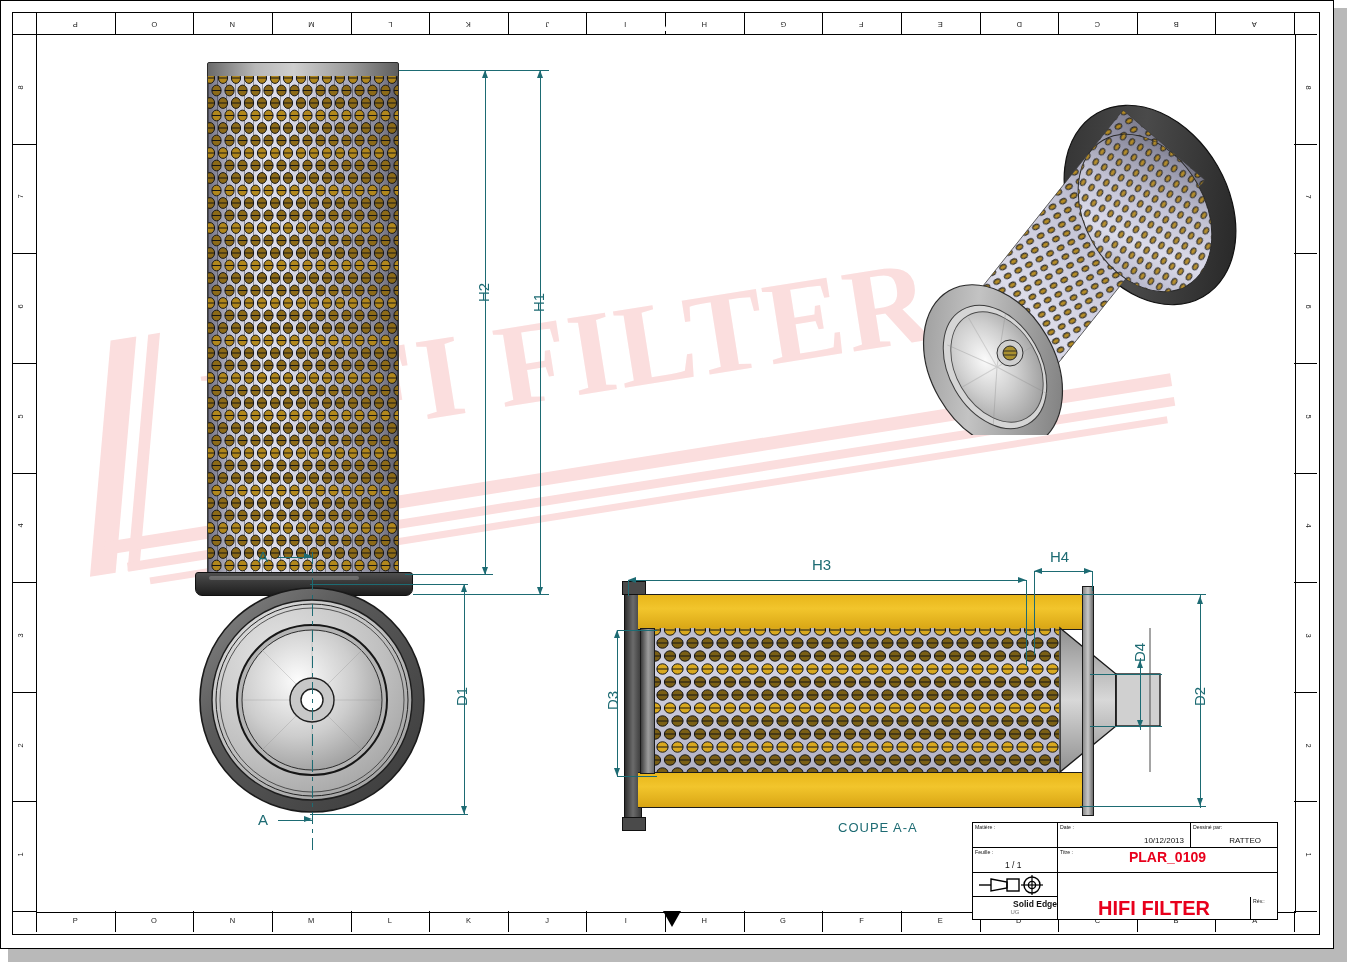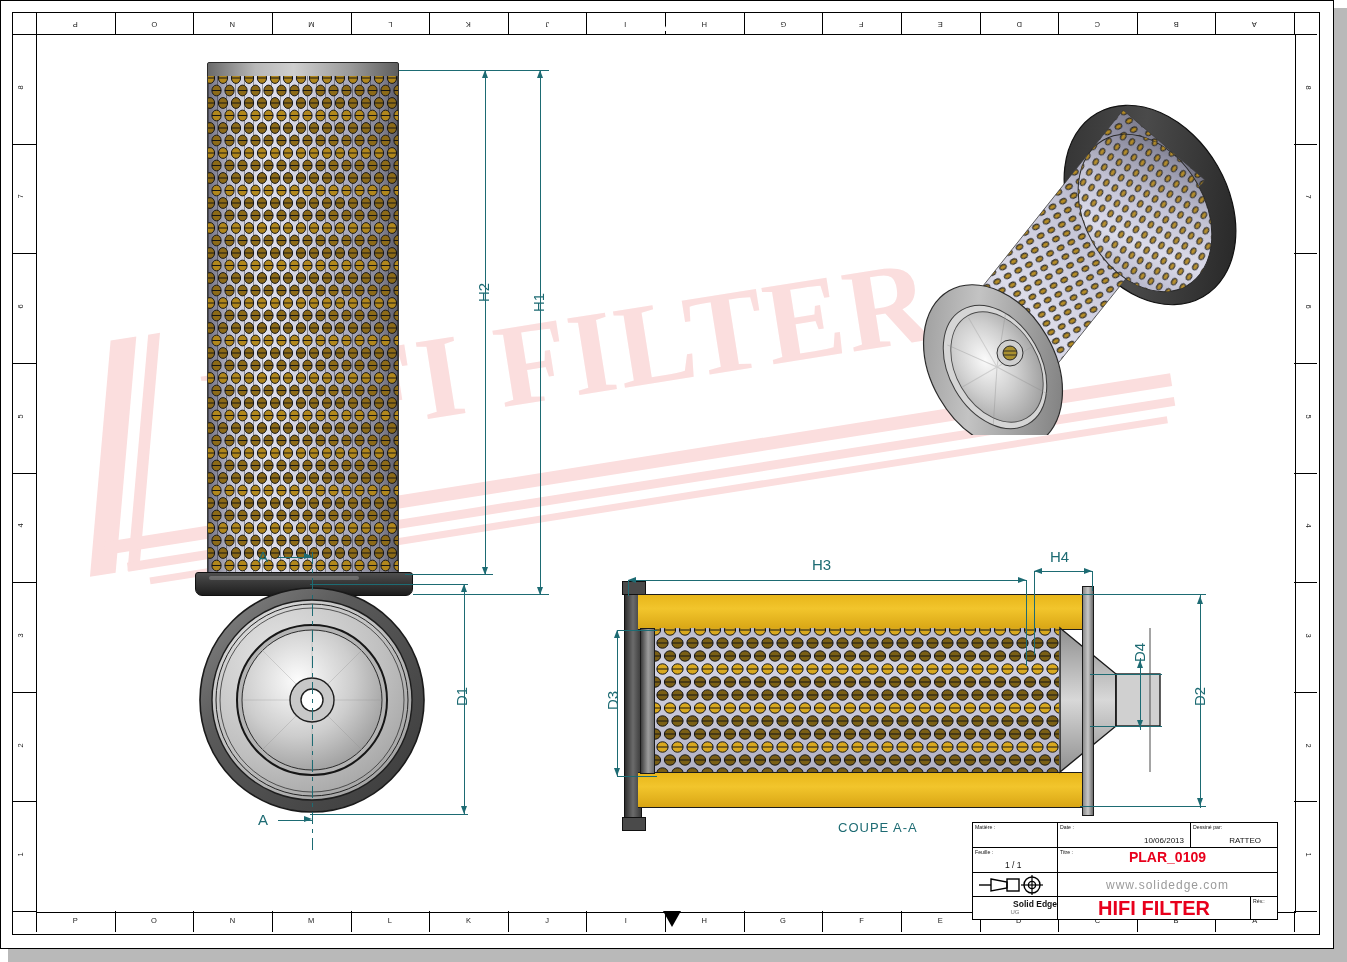--- a/index.html
+++ b/index.html
@@ -2395,21 +2395,21 @@
   </div>
 
   <div class="tb">
 
     <div class="tbcell" style="left:0;top:0;width:85px;height:25px;">
       <div class="tblab">Matière :</div>
       <div class="tbval" style="right:4px;bottom:2px;"></div>
     </div>
     <div class="tbcell" style="left:85px;top:0;width:133px;height:25px;">
       <div class="tblab">Date :</div>
-      <div class="tbval" style="right:6px;bottom:2px;">10/06/2013</div>
+      <div class="tbval" style="right:6px;bottom:2px;">10/12/2013</div>
     </div>
     <div class="tbcell" style="left:218px;top:0;width:86px;height:25px;border-right:none;">
       <div class="tblab">Dessiné par:</div>
       <div class="tbval" style="right:16px;bottom:2px;">RATTEO</div>
     </div>
 
     <div class="tbcell" style="left:0;top:25px;width:85px;height:25px;">
       <div class="tblab">Feuille :</div>
       <div class="tbval" style="left:32px;bottom:2px;font-size:8.5px;">1 / 1</div>
     </div>
@@ -2421,23 +2421,20 @@
     <div class="tbcell" style="left:0;top:50px;width:85px;height:24px;">
       <svg width="83" height="22" viewBox="0 0 83 22" style="position:absolute;left:1px;top:1px;">
         <line x1="5" y1="11" x2="17" y2="11" stroke="#000" stroke-width="1.4"></line>
         <polygon points="17,5 33,8 33,14 17,17" fill="none" stroke="#000" stroke-width="1.4"></polygon>
         <rect x="33" y="5" width="12" height="12" fill="none" stroke="#000" stroke-width="1.4"></rect>
         <circle cx="58" cy="11" r="8" fill="none" stroke="#000" stroke-width="1.4"></circle>
         <circle cx="58" cy="11" r="3.6" fill="none" stroke="#000" stroke-width="1.4"></circle>
         <line x1="47" y1="11" x2="69" y2="11" stroke="#000" stroke-width="1.2"></line>
         <line x1="58" y1="1" x2="58" y2="21" stroke="#000" stroke-width="1.2"></line>
       </svg>
-    </div>
-    <div class="tbcell" style="left:85px;top:50px;width:219px;height:24px;border-right:none;">
-      <div class="tbval grey-url" style="left:0;right:0;top:5px;text-align:center;font-size:12px;letter-spacing:1px;">www.solidedge.com</div>
     </div>
 
     <div class="tbcell" style="left:0;top:74px;width:85px;height:22px;border-bottom:none;">
       <div class="tbval" style="left:0;right:0;top:2px;text-align:right;font-size:8.5px;font-weight:bold;">Solid Edge</div>
       <div class="tbval" style="left:0;right:0;top:12px;text-align:center;font-size:6px;color:#777;">UG</div>
     </div>
     <div class="tbcell" style="left:85px;top:74px;width:193px;height:22px;border-bottom:none;">
       <div class="tbval red-big" style="left:0;right:0;top:0px;text-align:center;font-size:20px;">HIFI FILTER</div>
     </div>
     <div class="tbcell" style="left:278px;top:74px;width:26px;height:22px;border-right:none;border-bottom:none;">

